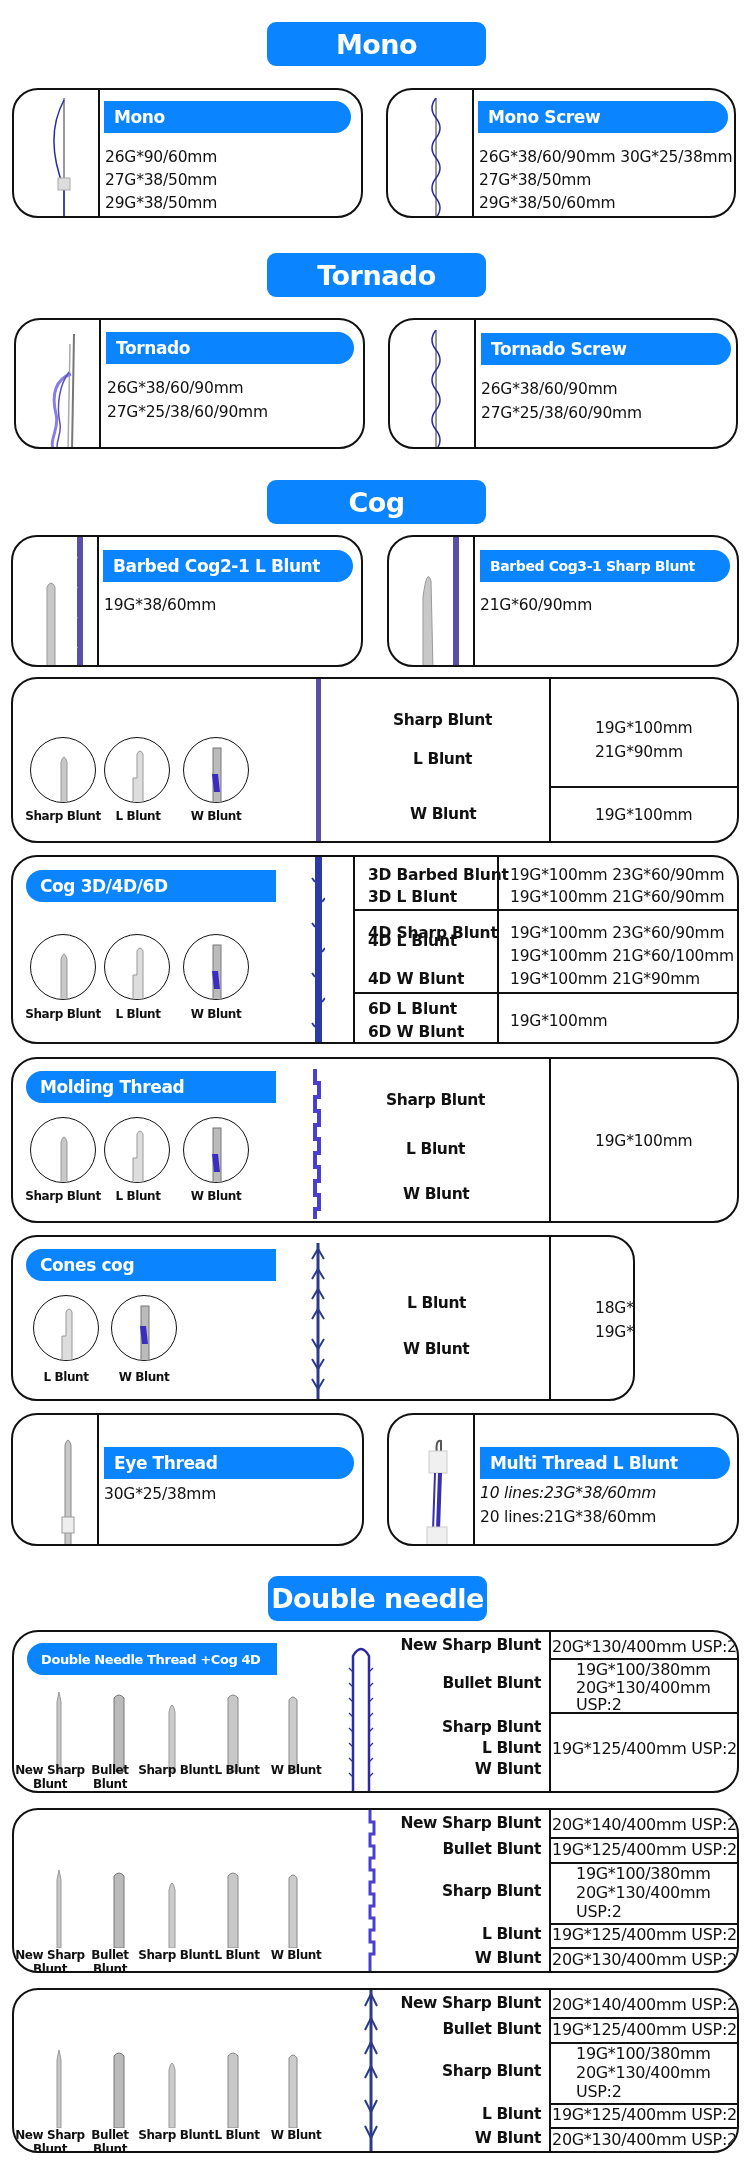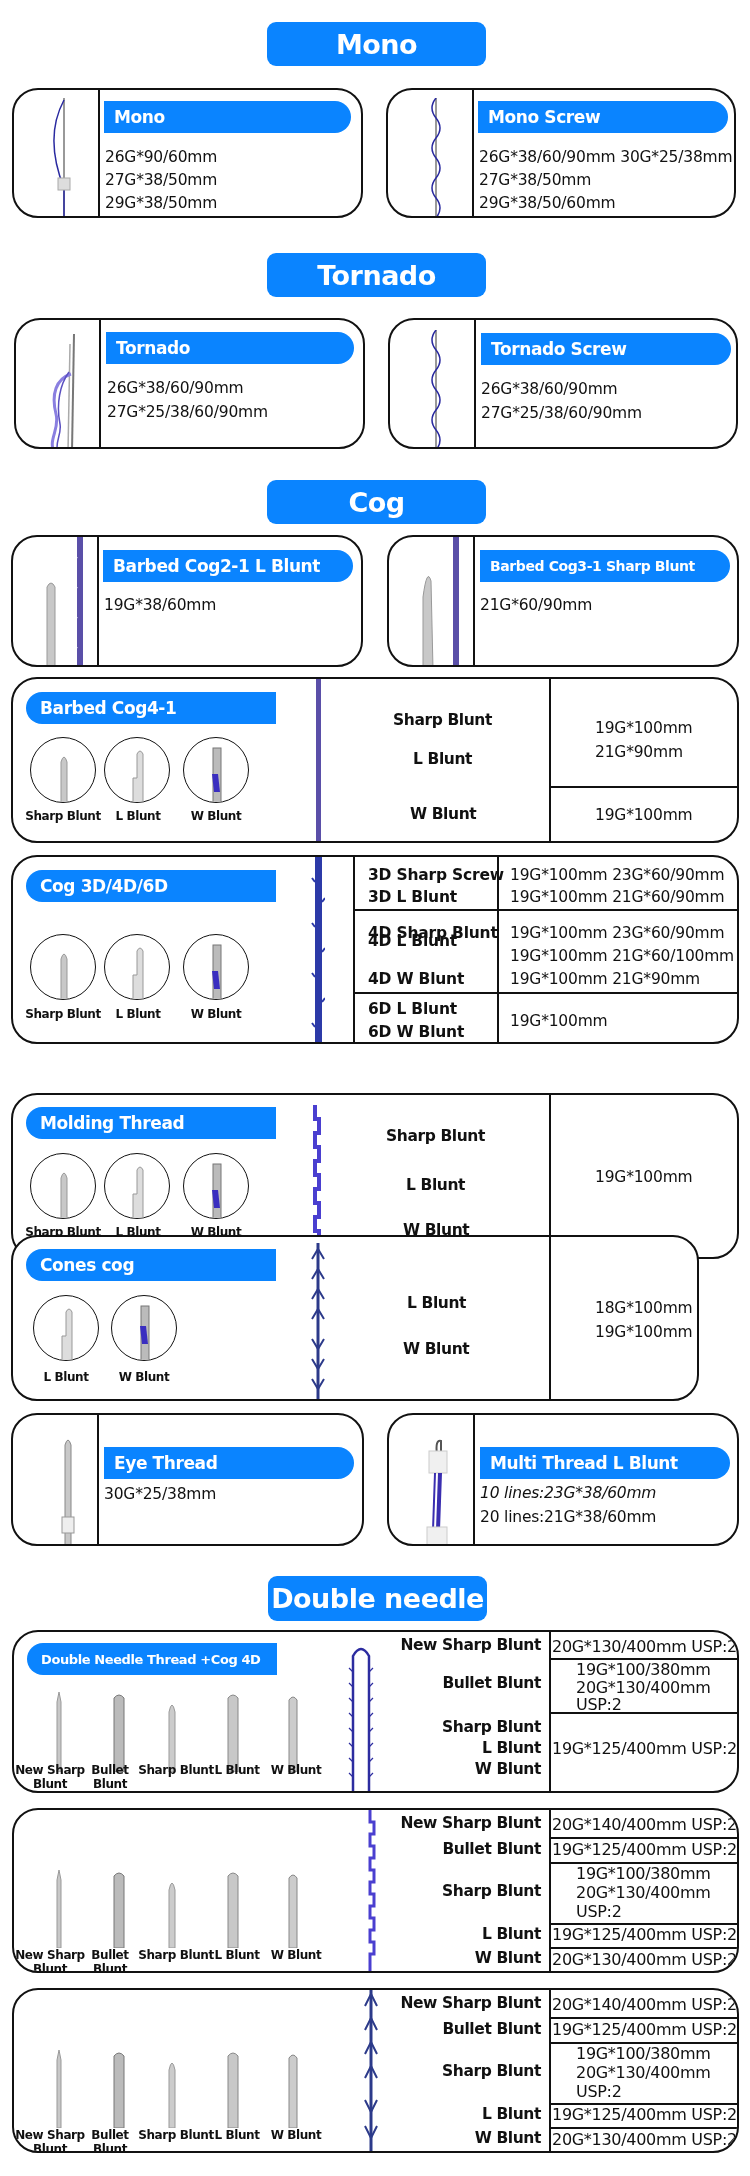--- a/index.html
+++ b/index.html
@@ -97,21 +97,20 @@
   <svg class="needle" style="left:20px;top:0" width="60" height="132">
     <rect x="44" y="0" width="6" height="132" fill="#5a4fa8"></rect>
     <path d="M14 132 L14 60 Q18 30 22 44 L24 132 Z" fill="#c8c8c8" stroke="#999"></path>
   </svg>
   <div class="vdiv" style="left:84px;"></div>
   <div class="label-pill" style="left:91px; top:13px; width:250px; font-size:14px;">Barbed Cog3-1 Sharp Blunt</div>
   <div class="spec" style="left:91px; top:56px;">21G*60/90mm</div>
 </div>
 
 <div class="card" style="left:11px; top:677px; width:728px; height:166px;">
-  <div class="label-pill left" style="left:13px; top:13px; width:250px;">Barbed Cog4-1</div>
   <div class="thumb" style="left:17px; top:58px;"><svg width="66" height="66">
         <path d="M30 66 L30 24 Q33 14 36 24 L36 66 Z" fill="#c8c8c8" stroke="#999"></path>
       </svg></div>
   <div class="thumb" style="left:91px; top:58px;"><svg width="66" height="66">
         <path d="M28 66 L28 40 L32 40 L32 16 Q35 10 38 16 L38 66 Z" fill="#ddd" stroke="#999"></path>
       </svg></div>
   <div class="thumb" style="left:170px; top:58px;"><svg width="66" height="66">
         <rect x="29" y="10" width="8" height="56" fill="#bbb" stroke="#777"></rect>
         <path d="M28 36 L34 36 L36 54 L30 54 Z" fill="#3a2ec0"></path>
       </svg></div>
@@ -147,36 +146,36 @@
   <div class="thumb-lbl" style="left:90px; top:150px; width:70px;">L Blunt</div>
   <div class="thumb-lbl" style="left:168px; top:150px; width:70px;">W Blunt</div>
   <svg class="needle" style="left:298px;top:0" width="14" height="189">
     <rect x="4" y="0" width="7" height="189" fill="#2c3aa8"></rect>
     <path d="M4 25 l-3 -4 M11 45 l3 -4 M4 70 l-3 -4 M11 95 l3 -4 M4 120 l-3 -4 M11 145 l3 -4 M4 170 l-3 -4" stroke="#2c3aa8" stroke-width="2"></path>
   </svg>
   <div class="vdiv" style="left:340px;"></div>
   <div class="vdiv" style="left:484px;"></div>
   <div class="hline" style="left:340px; right:0; top:52px;"></div>
   <div class="hline" style="left:340px; right:0; top:135px;"></div>
-  <div class="spec" style="left:355px; top:6px; font-weight:bold;">3D Sharp Screw</div>
+  <div class="spec" style="left:355px; top:6px; font-weight:bold;">3D Barbed Blunt</div>
   <div class="spec" style="left:355px; top:28px; font-weight:bold;">3D L Blunt</div>
   <div class="spec" style="left:497px; top:6px;">19G*100mm 23G*60/90mm</div>
   <div class="spec" style="left:497px; top:28px;">19G*100mm 21G*60/90mm</div>
   <div class="spec" style="left:355px; top:64px; font-weight:bold;">4D Sharp Blunt</div>
   <div class="spec" style="left:355px; top:72px; font-weight:bold;">4D L Blunt</div>
   <div class="spec" style="left:355px; top:110px; font-weight:bold;">4D W Blunt</div>
   <div class="spec" style="left:497px; top:64px;">19G*100mm 23G*60/90mm</div>
   <div class="spec" style="left:497px; top:87px;">19G*100mm 21G*60/100mm</div>
   <div class="spec" style="left:497px; top:110px;">19G*100mm 21G*90mm</div>
   <div class="spec" style="left:355px; top:140px; font-weight:bold;">6D L Blunt</div>
   <div class="spec" style="left:355px; top:163px; font-weight:bold;">6D W Blunt</div>
   <div class="spec" style="left:497px; top:152px;">19G*100mm</div>
 </div>
 
-<div class="card" style="left:11px; top:1057px; width:728px; height:166px;margin-top:36px;">
+<div class="card" style="left:11px; top:1057px; width:728px; height:166px;">
   <div class="label-pill left" style="left:13px; top:12px; width:250px;">Molding Thread</div>
   <div class="thumb" style="left:17px; top:58px;"><svg width="66" height="66">
         <path d="M30 66 L30 24 Q33 14 36 24 L36 66 Z" fill="#c8c8c8" stroke="#999"></path>
       </svg></div>
   <div class="thumb" style="left:91px; top:58px;"><svg width="66" height="66">
         <path d="M28 66 L28 40 L32 40 L32 16 Q35 10 38 16 L38 66 Z" fill="#ddd" stroke="#999"></path>
       </svg></div>
   <div class="thumb" style="left:170px; top:58px;"><svg width="66" height="66">
         <rect x="29" y="10" width="8" height="56" fill="#bbb" stroke="#777"></rect>
         <path d="M28 36 L34 36 L36 54 L30 54 Z" fill="#3a2ec0"></path>
@@ -187,21 +186,21 @@
   <svg class="needle" style="left:298px;top:10px" width="14" height="150">
     <path d="M4 0 L4 14 L8 14 L8 28 L4 28 L4 42 L8 42 L8 56 L4 56 L4 70 L8 70 L8 84 L4 84 L4 98 L8 98 L8 112 L4 112 L4 126 L8 126 L8 140 L4 140 L4 150" stroke="#4a3fd0" stroke-width="4" fill="none"></path>
   </svg>
   <div class="mid-lbl" style="left:373px; top:32px;">Sharp Blunt</div>
   <div class="mid-lbl" style="left:393px; top:81px;">L Blunt</div>
   <div class="mid-lbl" style="left:390px; top:126px;">W Blunt</div>
   <div class="vdiv" style="left:536px;"></div>
   <div class="spec" style="left:582px; top:70px;">19G*100mm</div>
 </div>
 
-<div class="card" style="left:11px; top:1235px; width:688px; height:166px;">
+<div class="card" style="left:11px; top:1235px; width:624px; height:166px;">
   <div class="label-pill left" style="left:13px; top:12px; width:250px;">Cones cog</div>
   <div class="thumb" style="left:20px; top:58px;"><svg width="66" height="66">
         <path d="M28 66 L28 40 L32 40 L32 16 Q35 10 38 16 L38 66 Z" fill="#ddd" stroke="#999"></path>
       </svg></div>
   <div class="thumb" style="left:98px; top:58px;"><svg width="66" height="66">
         <rect x="29" y="10" width="8" height="56" fill="#bbb" stroke="#777"></rect>
         <path d="M28 30 L34 30 L36 48 L30 48 Z" fill="#3a2ec0"></path>
       </svg></div>
   <div class="thumb-lbl" style="left:18px; top:133px; width:70px;">L Blunt</div>
   <div class="thumb-lbl" style="left:96px; top:133px; width:70px;">W Blunt</div>

